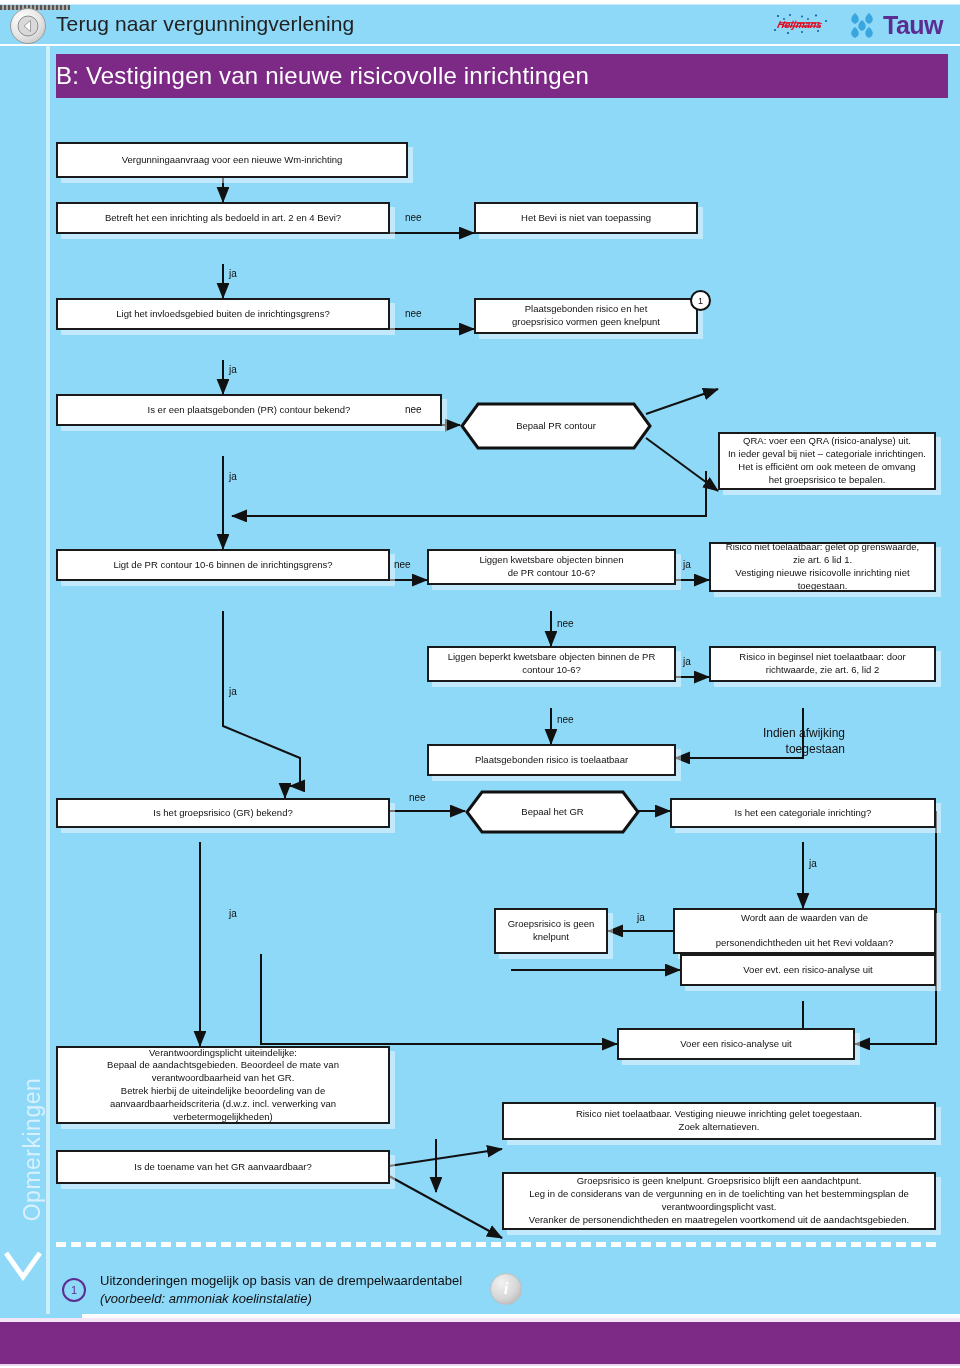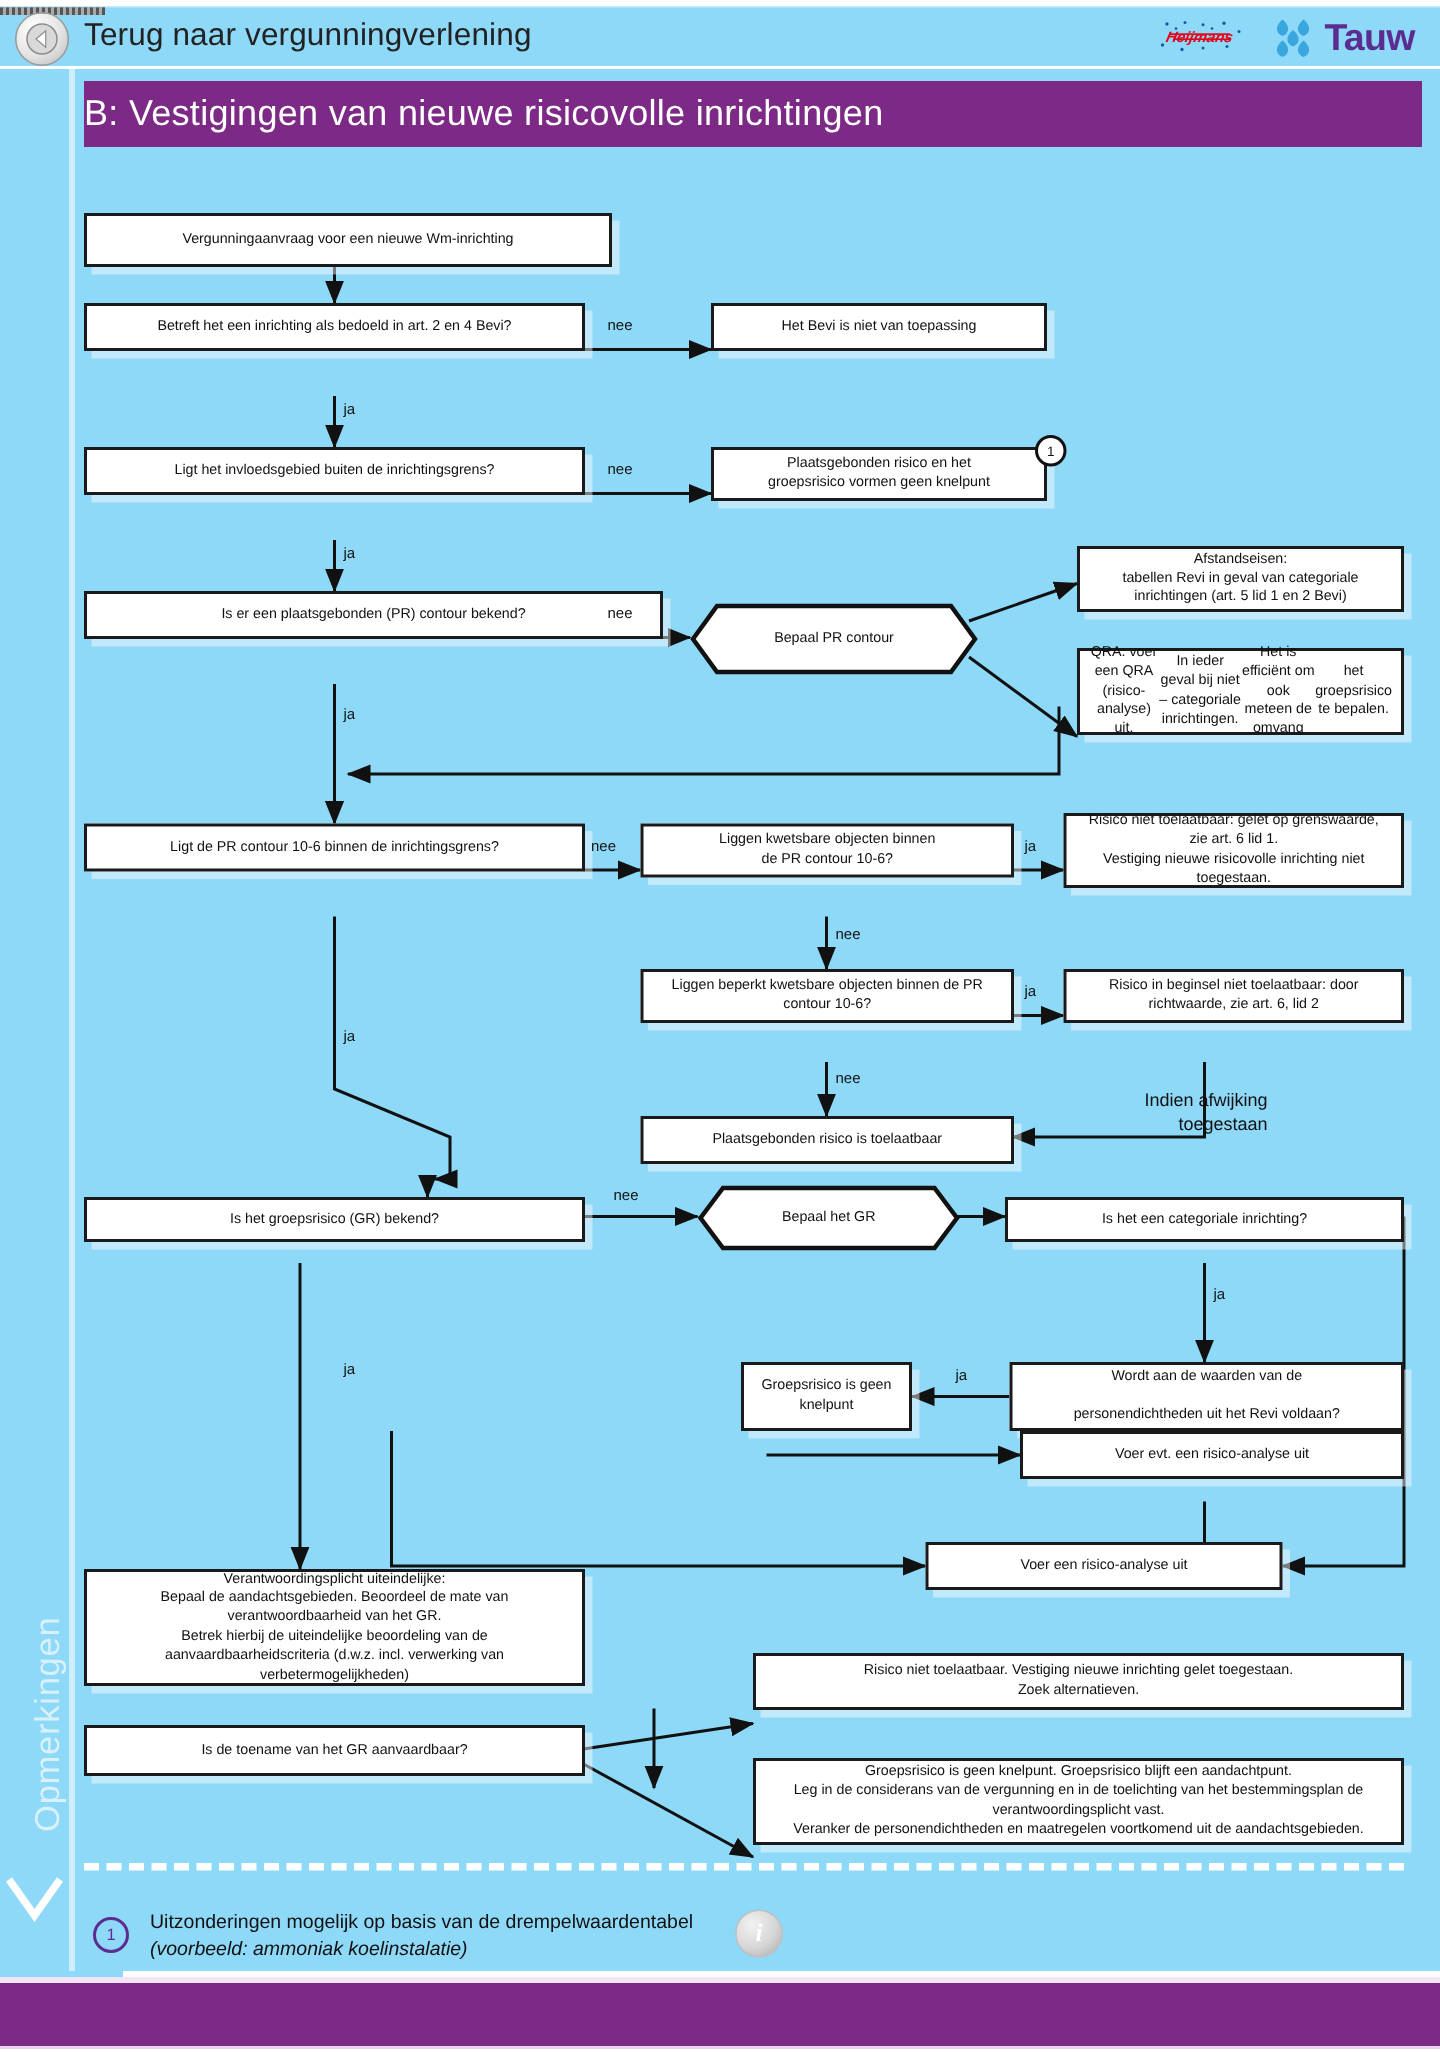--- a/index.html
+++ b/index.html
@@ -298,27 +298,22 @@
     </div>
     <div class="edgelbl" style="left:405px;top:358px;">nee</div>
 
     <div class="node hex" style="left:460px;top:356px;width:192px;height:48px;">
       <svg class="hexshape" viewBox="0 0 192 48" preserveAspectRatio="none">
         <polygon points="18,2 174,2 190,24 174,46 18,46 2,24" fill="#fff" stroke="#111" stroke-width="3" vector-effect="non-scaling-stroke"></polygon>
       </svg>
       <span class="hexlabel">Bepaal PR contour</span>
     </div>
 
-    <div class="node" style="left:718px;top:318px;width:218px;height:44px;flex-direction:column;">
-      <span>Afstandseisen:</span>
-      <span>tabellen Revi in geval van categoriale</span>
-      <span>inrichtingen (art. 5 lid 1 en 2 Bevi)</span>
-    </div>
-
-    <div class="node" style="left:718px;top:386px;width:218px;height:58px;flex-direction:row;">
+
+    <div class="node" style="left:718px;top:386px;width:218px;height:58px;flex-direction:column;">
       <span>QRA: voer een QRA (risico-analyse) uit.</span>
       <span>In ieder geval bij niet – categoriale inrichtingen.</span>
       <span>Het is efficiënt om ook meteen de omvang</span>
       <span>het groepsrisico te bepalen.</span>
     </div>
     <div class="edgelbl" style="left:229px;top:425px;">ja</div>
 
     <div class="node" style="left:56px;top:503px;width:334px;height:32px;">
       <span>Ligt de PR contour 10-6 binnen de inrichtingsgrens?</span>
     </div>

